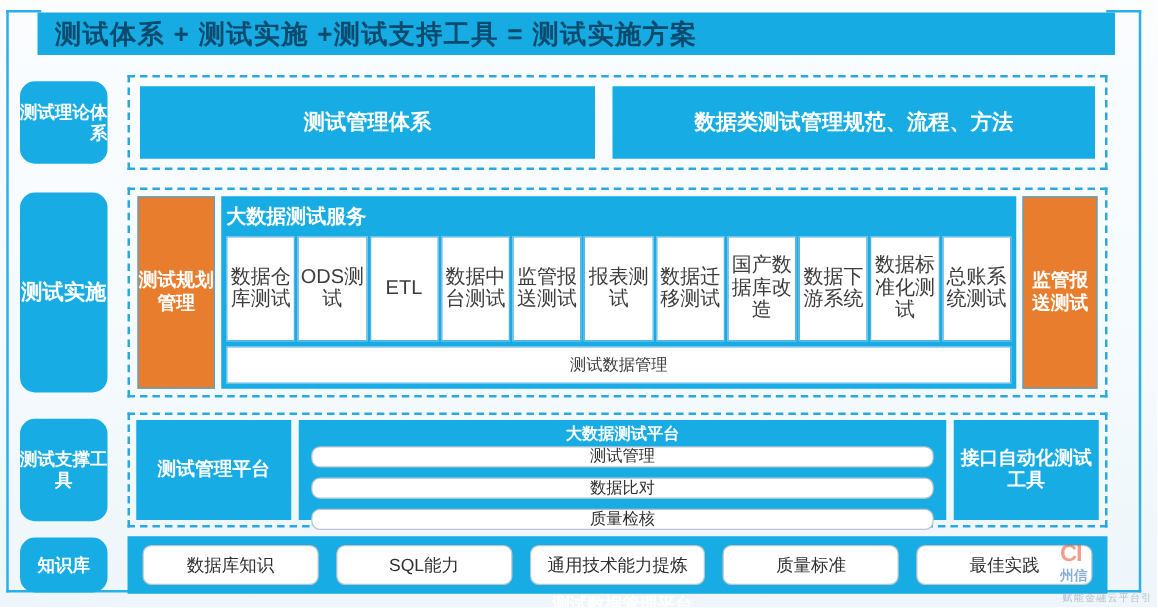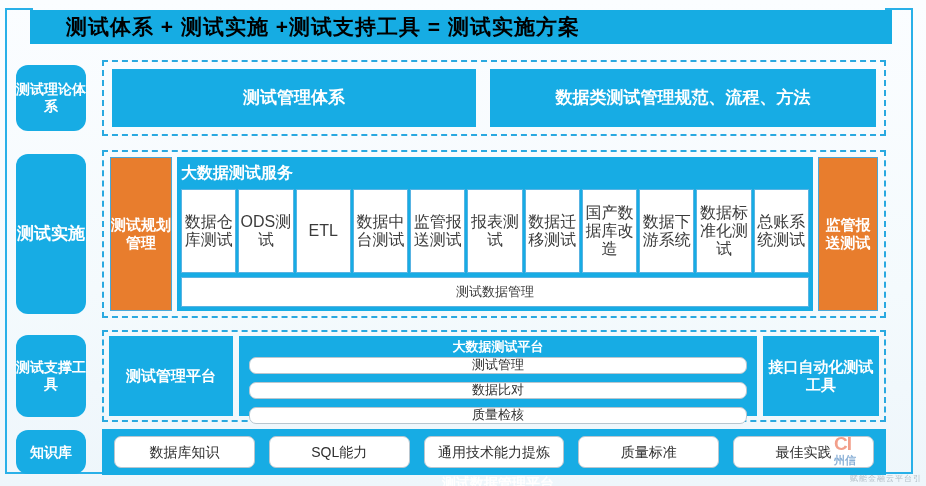--- a/index.html
+++ b/index.html
@@ -21,22 +21,22 @@
   }
   .frame-top-left{position:absolute;left:5px;top:8px;width:28px;height:2px;background:#29b0e8;}
   .frame-top-right{position:absolute;left:885px;top:8px;width:28px;height:2px;background:#29b0e8;}
 
   
   .title-bar{
     position:absolute;left:30px;top:10px;width:862px;height:34px;
     background:#16ace3;display:flex;align-items:center;
   }
   .title-bar span{
-    color:#000000;font-size:21px;font-weight:bold;letter-spacing:1px;
-    padding-left:14px;white-space:nowrap;margin-left:22px;
+    color:#0c4a6e;font-size:21px;font-weight:bold;letter-spacing:1px;
+    padding-left:14px;white-space:nowrap;
   }
 
   
   .band{position:absolute;display:flex;align-items:center;}
   .side-badge{
     background:#17ace4;border-radius:12px;color:#fff;font-weight:bold;
     display:flex;align-items:center;justify-content:center;text-align:center;
     line-height:1.18;flex:none;
   }
   .dashbox{
@@ -58,21 +58,21 @@
     box-sizing:border-box;line-height:1.12;
   }
   .chip{
     background:#ffffff;border:1px solid #b9c6cf;border-radius:7px;
     color:#2f2f2f;display:flex;align-items:center;justify-content:center;
     text-align:center;box-sizing:border-box;line-height:1.15;
   }
 
   
   #row-theory{left:14px;top:56px;width:890px;height:84px;}
-  #row-theory .side-badge{width:70px;height:66px;font-size:14px;margin-left:2px;}
+  #row-theory .side-badge{width:70px;height:66px;font-size:14px;margin-left:2px;text-align:right;}
   #row-theory .dashbox{margin-left:16px;width:784px;height:76px;padding:0 8px;
       justify-content:space-between;}
   #row-theory .bluebox{height:58px;font-size:17px;}
   #th-a{width:364px;}
   #th-b{width:386px;}
 
   
   #row-impl{left:14px;top:146px;width:890px;height:176px;}
   #row-impl .side-badge{width:70px;height:160px;font-size:17px;margin-left:2px;}
   #row-impl .dashbox{margin-left:16px;width:784px;height:168px;padding:5px 6px;}
@@ -110,21 +110,21 @@
   
   #row-know{left:14px;top:426px;width:890px;height:52px;}
   #row-know .side-badge{width:70px;height:44px;font-size:14px;margin-left:2px;}
   #know-panel{margin-left:16px;width:784px;height:46px;background:#17ace4;
       display:flex;align-items:center;justify-content:space-between;
       padding:0 12px;box-sizing:border-box;gap:14px;}
   #know-panel .chip{flex:1;height:32px;font-size:14px;}
 
   
   .watermark{
-    position:absolute;right:16px;bottom:18px;width:76px;text-align:left;
+    position:absolute;right:2px;bottom:18px;width:76px;text-align:left;
     opacity:.55;pointer-events:none;
   }
   .wm-main{color:#e8522d;font-size:19px;font-weight:bold;letter-spacing:-1px;
       line-height:1;white-space:nowrap;}
   .wm-sub{color:#2a6fb5;font-size:11px;font-weight:bold;white-space:nowrap;}
   .wm-tag{position:absolute;right:4px;bottom:2px;color:#9aa7b2;font-size:8px;
       letter-spacing:1px;white-space:nowrap;opacity:.7;}
 </style>
 </head>
 <body>

